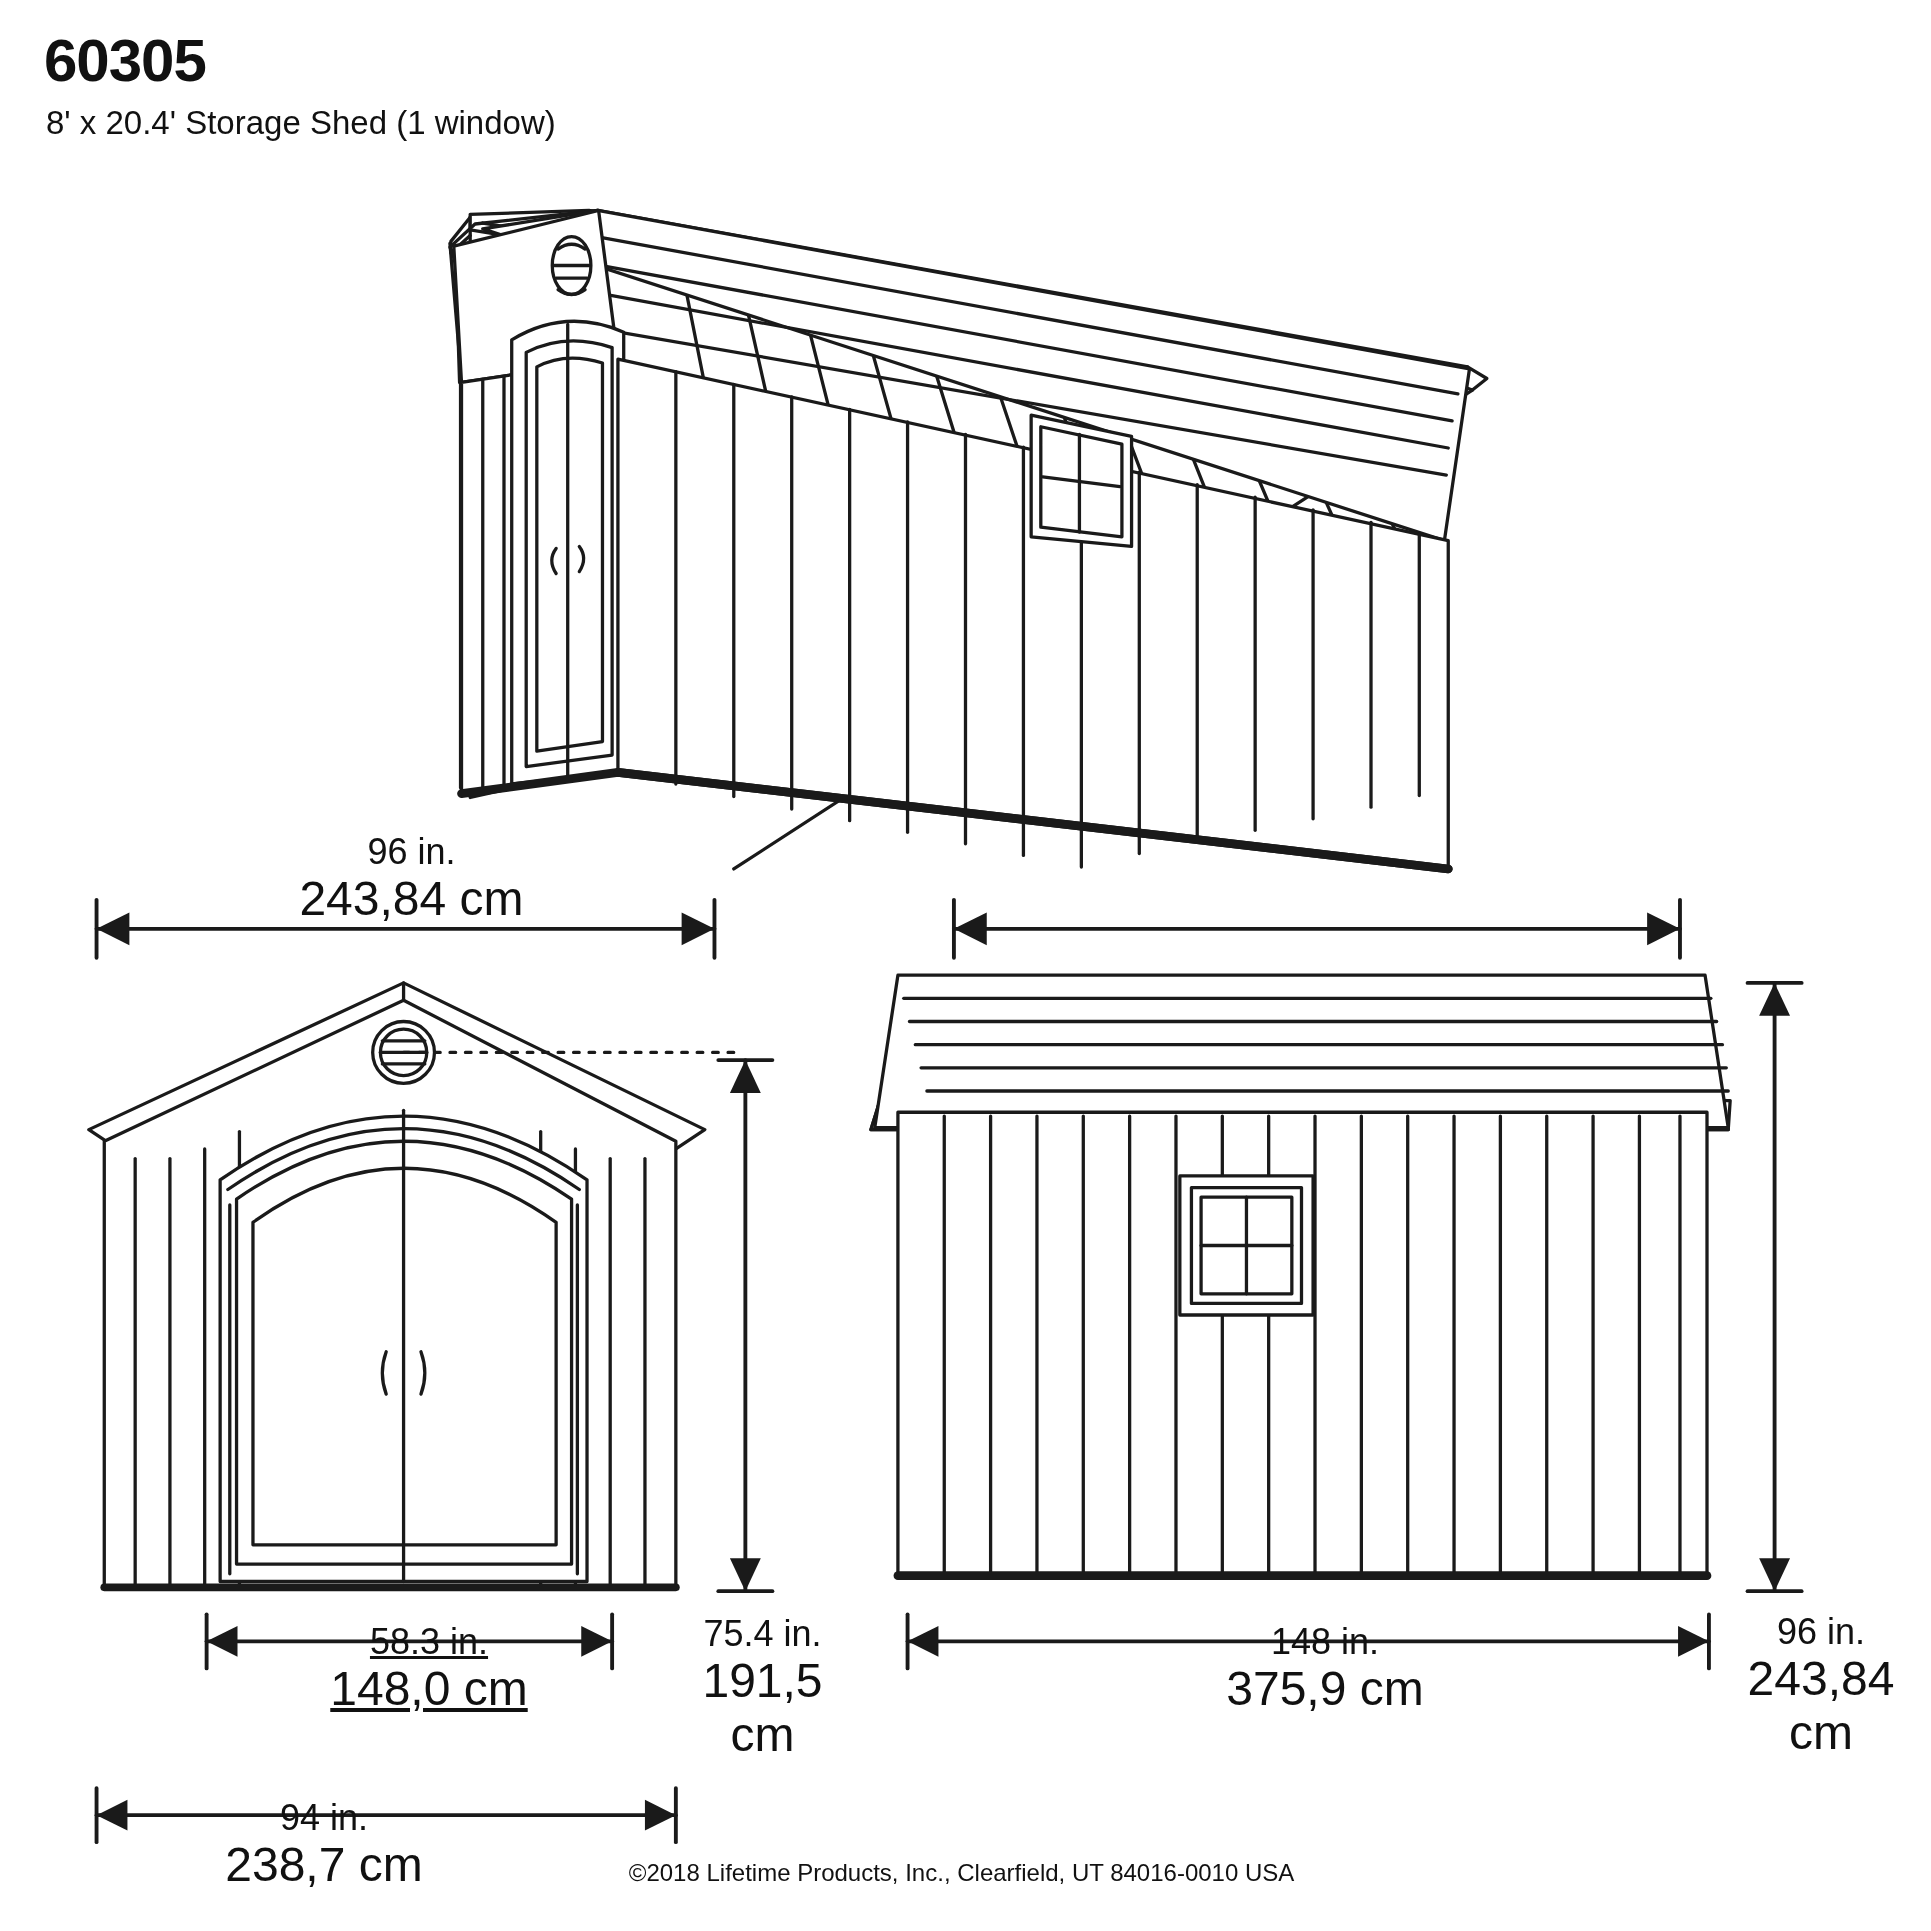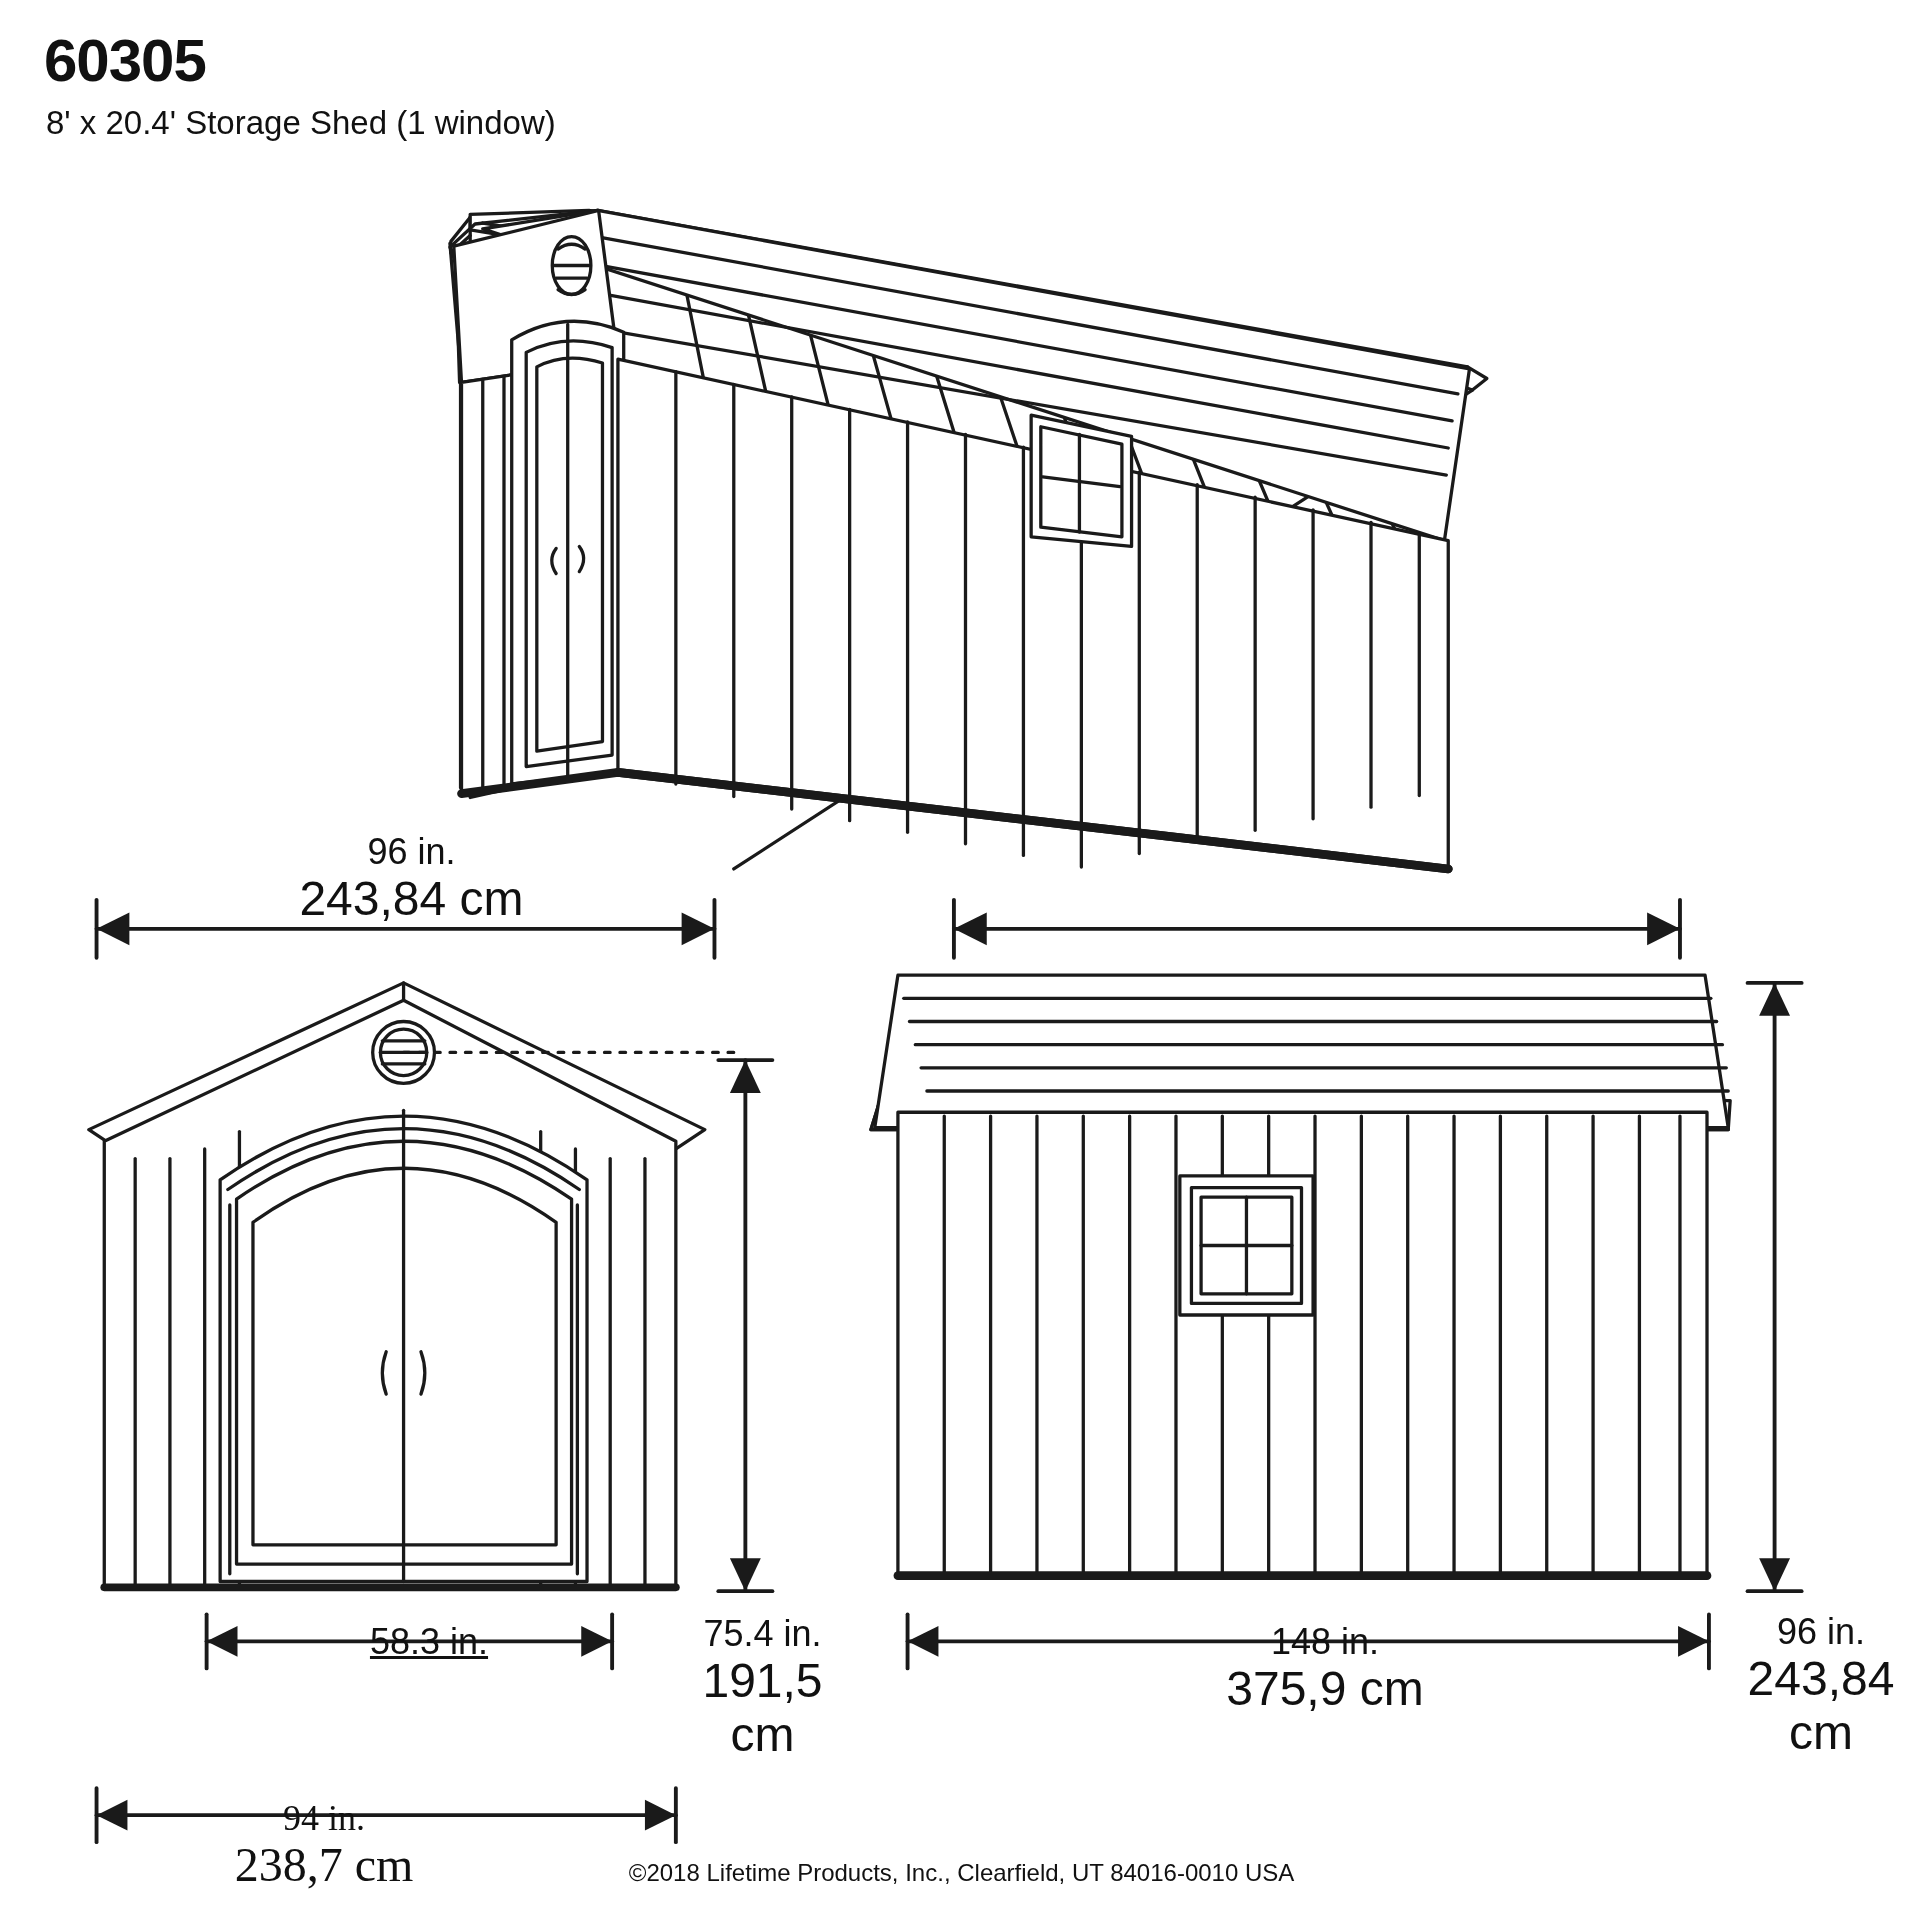--- a/index.html
+++ b/index.html
@@ -31,21 +31,21 @@
   #drawing svg { display:block; }
 
   
   .dim { position:absolute; text-align:center; line-height:1.12; }
   .dim .l1 { font-size:36px; }
   .dim .l2 { font-size:48px; }
 
   #dim-iso-width   { left:228px;  top:832px;  width:367px; }
   #dim-iso-length  { left:1079px; top:862x;   width:367px; top:832px; }
   #dim-front-door  { left:236px;  top:1622px; width:386px;text-decoration:underline; }
-  #dim-front-width { left:131px;  top:1798px; width:386px;font-family:Liberation Serif, serif; }
+  #dim-front-width { left:131px;  top:1798px; width:386px; }
   #dim-front-height{ left:666px;  top:1614px; width:193px; }
   #dim-side-width  { left:1132px; top:1622px; width:386px; }
   #dim-side-height { left:1715px; top:1612px; width:212px; }
 
   #footer {
     position:absolute; left:0; right:8px; top:1859px;
     text-align:center; font-size:24px;
   }
 </style>
 </head>
@@ -298,20 +298,21 @@
   </div>
 
   <div class="dim" id="dim-iso-width">
     <div class="l1">96 in.</div>
     <div class="l2">243,84 cm</div>
   </div>
 
 
   <div class="dim" id="dim-front-door">
     <div class="l1">58.3 in.</div>
+    <div class="l2">148,0 cm</div>
   </div>
 
   <div class="dim" id="dim-front-width">
     <div class="l1">94 in.</div>
     <div class="l2">238,7 cm</div>
   </div>
 
   <div class="dim" id="dim-front-height">
     <div class="l1">75.4 in.</div>
     <div class="l2">191,5 cm</div>

